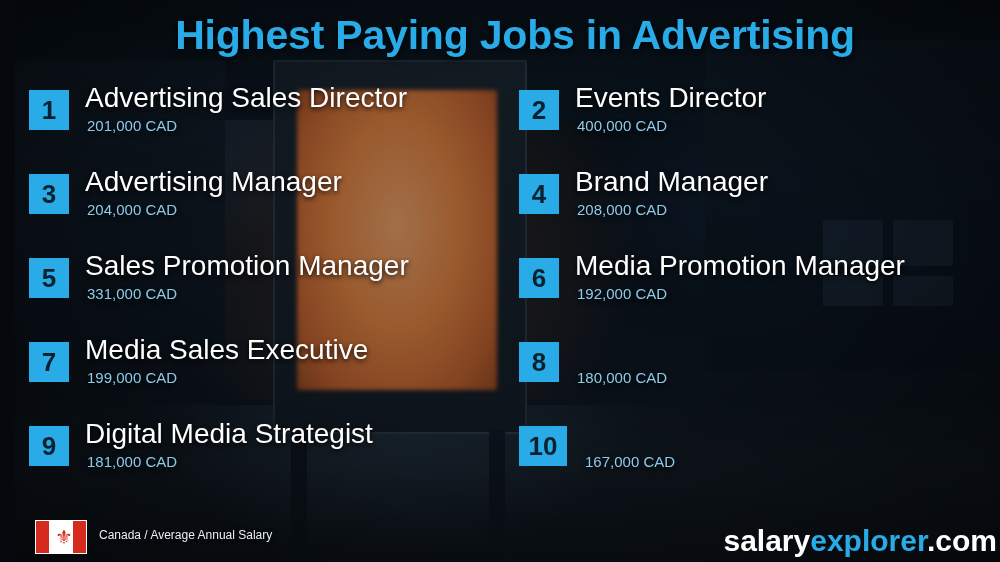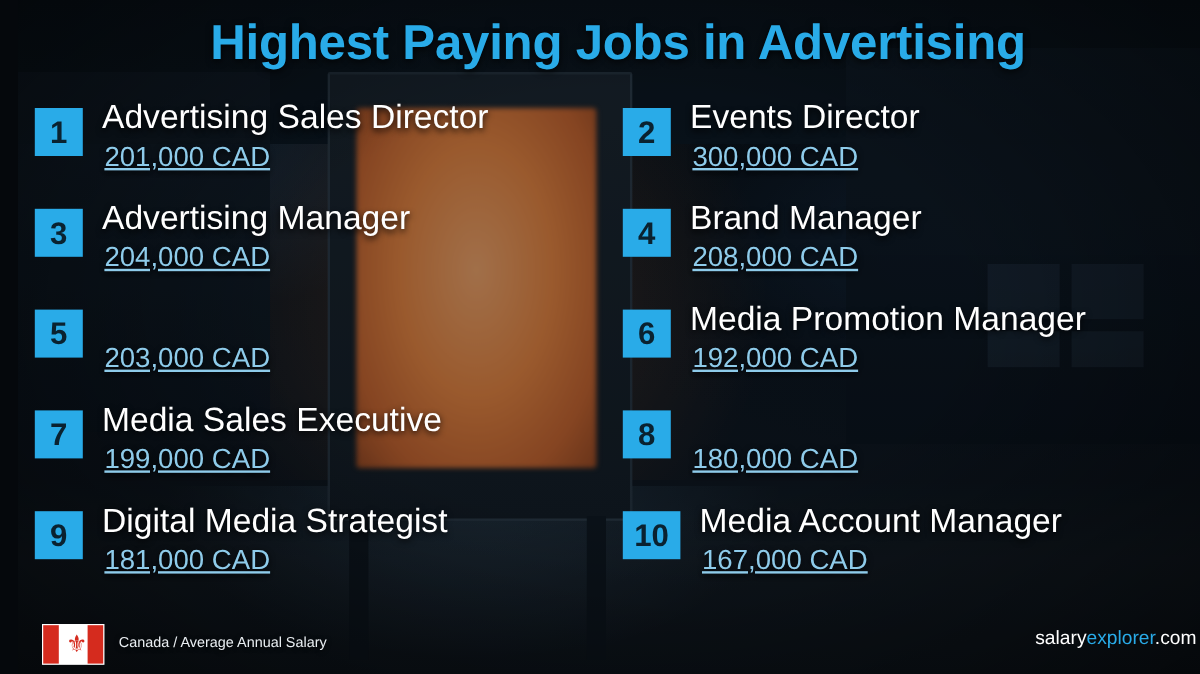--- a/index.html
+++ b/index.html
@@ -66,37 +66,36 @@
     padding:0 3px;box-sizing:border-box;
   }
   .rank.wide{min-width:48px;}
   .job{
     position:absolute;left:56px;top:-2px;
     font-size:28px;color:#ffffff;white-space:nowrap;
     text-shadow:0 2px 5px rgba(0,0,0,0.9);
   }
   .salary{
     position:absolute;left:58px;top:33px;
-    font-size:23px;color:#8ecbea;
+    font-size:15px;color:#8ecbea;
     text-shadow:0 2px 5px rgba(0,0,0,0.9);
-    text-decoration:underline;
   }
 
   .footer{position:absolute;left:0;top:510px;width:1000px;height:52px;}
   .flag{
     position:absolute;left:20px;top:10px;width:52px;height:34px;
     background:#ffffff;border:1px solid rgba(255,255,255,0.25);box-sizing:border-box;
   }
   .flag-bar{position:absolute;top:0;width:13px;height:32px;background:#d52b1e;}
   .flag-leaf{position:absolute;left:19px;top:5px;width:14px;height:22px;color:#d52b1e;font-size:20px;line-height:22px;text-align:center;}
   .footer-label{
     position:absolute;left:84px;top:18px;font-size:12px;color:#e9eef2;
     text-shadow:0 1px 4px rgba(0,0,0,0.9);
   }
-  .brand{position:absolute;right:18px;top:14px;font-size:16px;font-weight:normal;}
+  .brand{position:absolute;right:18px;top:14px;font-size:30px;font-weight:bold;}
   .brand .b1{color:#ffffff;}
   .brand .b2{color:#29abe8;}
   .brand .b3{color:#ffffff;}
 </style>
 </head>
 <body>
 
 <div class="stage">
 
   <div class="bg-sky"></div>
@@ -129,57 +128,57 @@
         <div class="job">Advertising Sales Director</div>
         <div class="salary">201,000 CAD</div>
       </div>
       <div class="row">
         <div class="rank">3</div>
         <div class="job">Advertising Manager</div>
         <div class="salary">204,000 CAD</div>
       </div>
       <div class="row">
         <div class="rank">5</div>
-        <div class="salary">203,000 CAD</div>
+        <div class="job">Sales Promotion Manager</div>
+        <div class="salary">331,000 CAD</div>
       </div>
       <div class="row">
         <div class="rank">7</div>
         <div class="job">Media Sales Executive</div>
         <div class="salary">199,000 CAD</div>
       </div>
       <div class="row">
         <div class="rank">9</div>
         <div class="job">Digital Media Strategist</div>
         <div class="salary">181,000 CAD</div>
       </div>
     </div>
 
     <div class="col col-right">
       <div class="row">
         <div class="rank">2</div>
         <div class="job">Events Director</div>
-        <div class="salary">300,000 CAD</div>
+        <div class="salary">400,000 CAD</div>
       </div>
       <div class="row">
         <div class="rank">4</div>
         <div class="job">Brand Manager</div>
         <div class="salary">208,000 CAD</div>
       </div>
       <div class="row">
         <div class="rank">6</div>
         <div class="job">Media Promotion Manager</div>
         <div class="salary">192,000 CAD</div>
       </div>
       <div class="row">
         <div class="rank">8</div>
         <div class="salary">180,000 CAD</div>
       </div>
       <div class="row">
         <div class="rank wide">10</div>
-        <div class="job" style="left:64px;">Media Account Manager</div>
         <div class="salary" style="left:66px;">167,000 CAD</div>
       </div>
     </div>
 
   </div>
 
   <div class="footer">
     <div class="flag">
       <div class="flag-bar" style="left:0;"></div>
       <div class="flag-bar" style="right:0;"></div>

